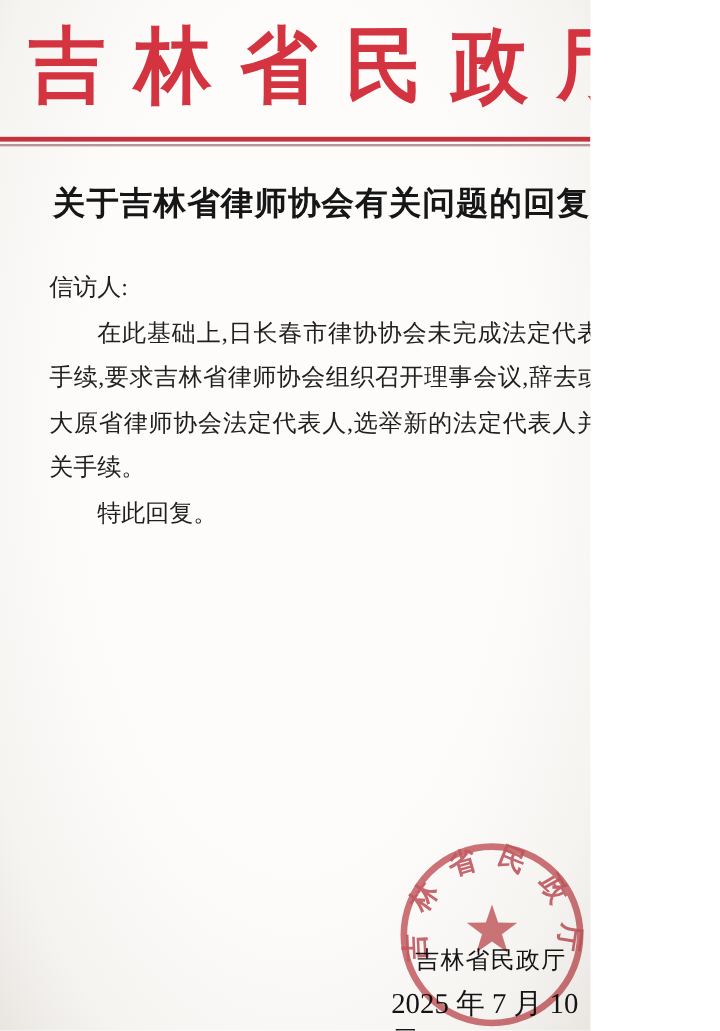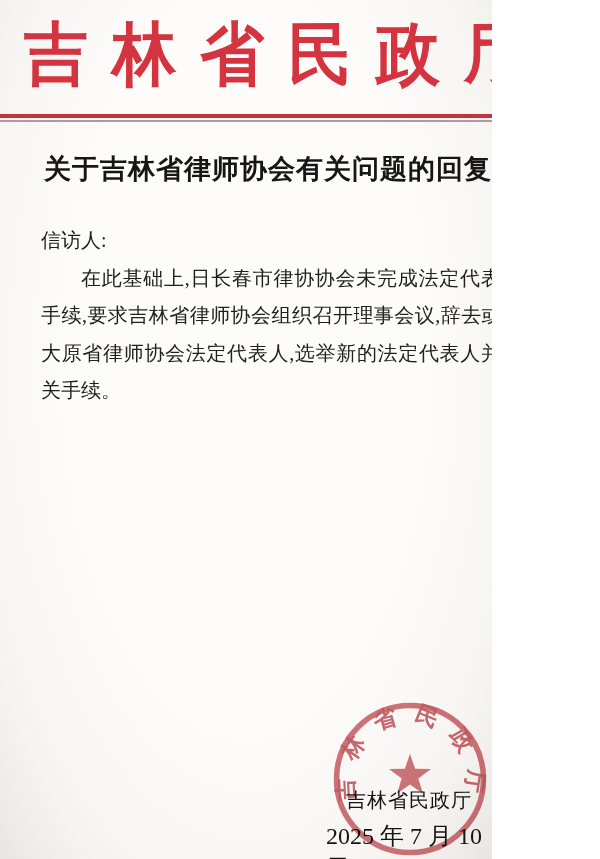--- a/index.html
+++ b/index.html
@@ -64,20 +64,21 @@
   <div class="rule">
     <div class="rule-thick"></div>
     <div class="rule-thin"></div>
   </div>
 
   <h1 class="doc-title">关于吉林省律师协会有关问题的回复</h1>
 
   <div class="body">
     <p class="salutation">信访人:</p>
     <p class="para">在此基础上,日长春市律协协会未完成法定代表人变更手续,要求吉林省律师协会组织召开理事会议,辞去或免去田大原省律师协会法定代表人,选举新的法定代表人并履行相关手续。</p>
+    <p class="para">特此回复。</p>
   </div>
 
   <div class="signature">吉林省民政厅</div>
 
   <div class="date">2025 年 7 月 10 日</div>
 
   <svg class="seal" viewBox="0 0 200 200" xmlns="http://www.w3.org/2000/svg">
     <circle cx="100" cy="100" r="93" fill="none" stroke="#c14a51" stroke-width="7" opacity="0.85"></circle>
     <polygon points="100,68 93.5,87.1 73.4,87.3 89.5,99.4 83.5,118.7 100,107 116.5,118.7 110.5,99.4 126.6,87.3 106.5,87.1" fill="#c4535a" opacity="0.88"></polygon>
     <path id="sealArc" d="M 34.75 130.43 A 72 72 0 1 1 165.25 130.43" fill="none"></path>

